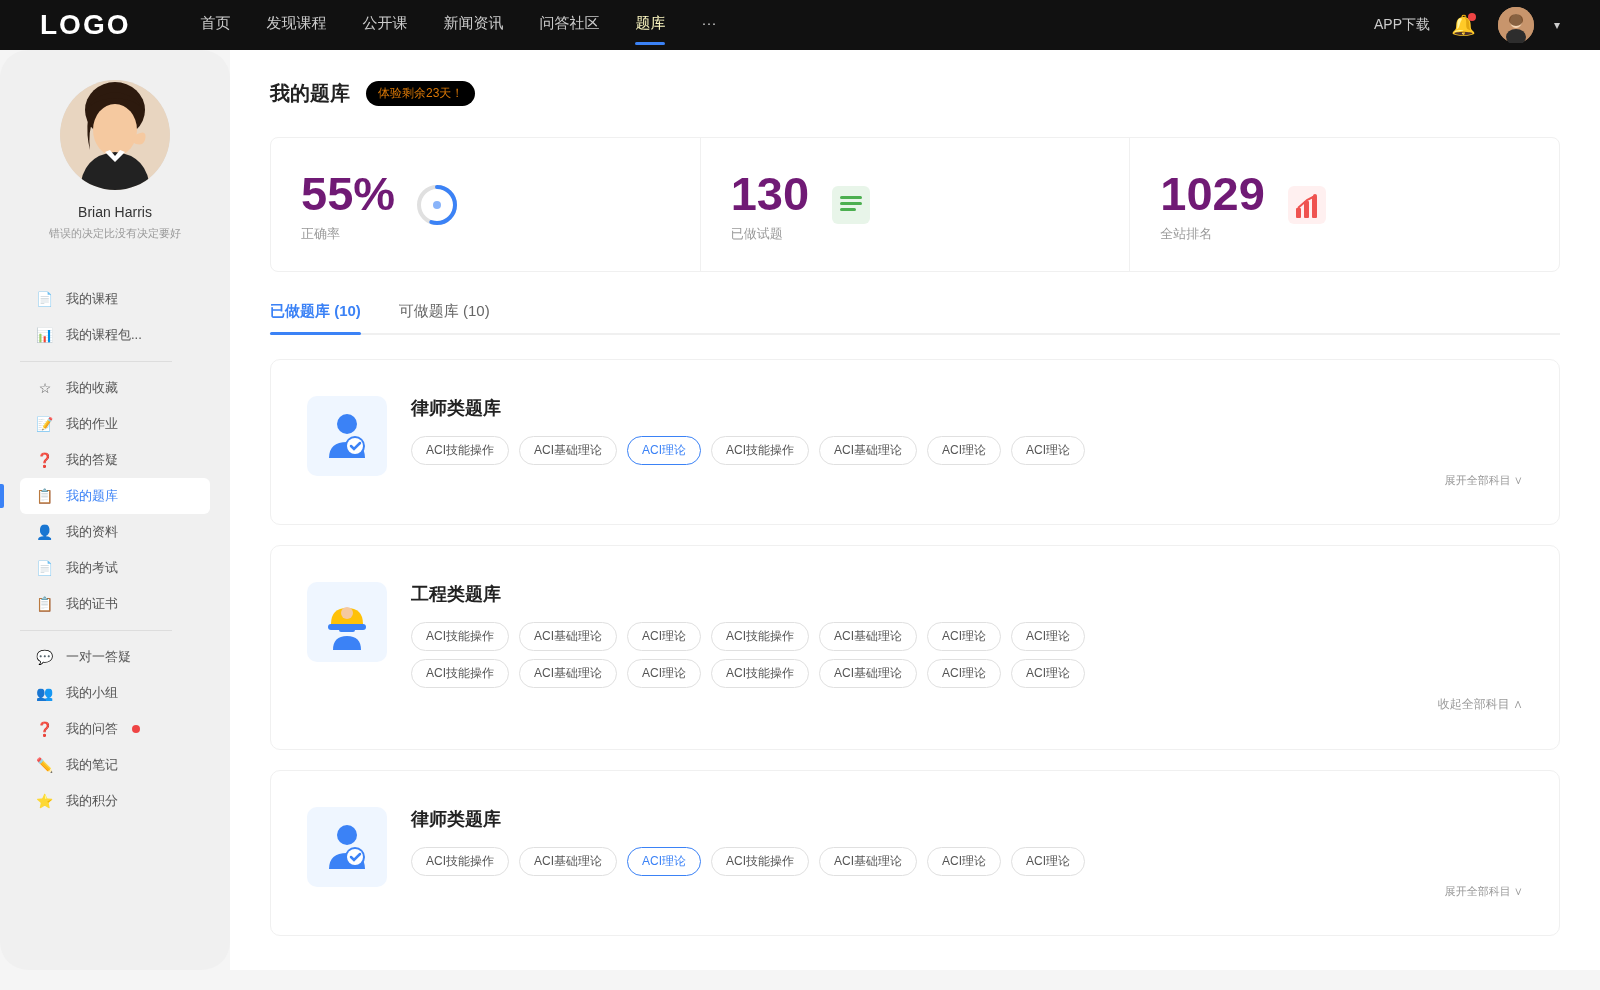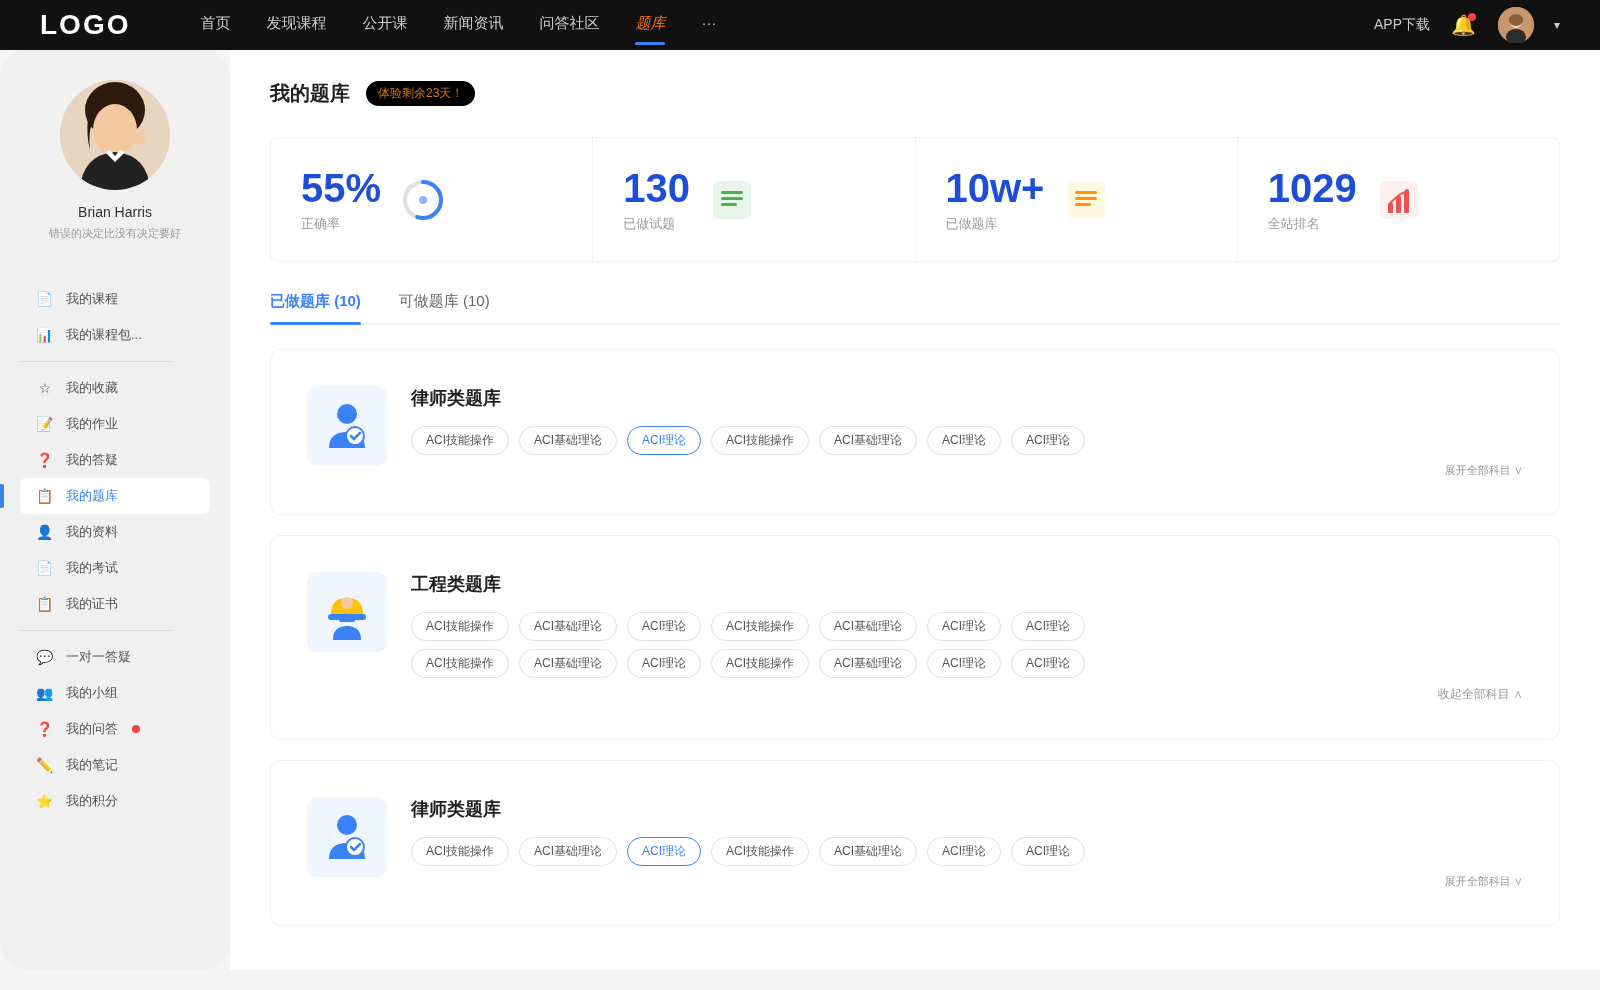--- a/index.html
+++ b/index.html
@@ -27,22 +27,21 @@
       flex: 1;
     }
     .nav-item {
       font-size: 15px;
       cursor: pointer;
       color: #ccc;
       position: relative;
       padding-bottom: 4px;
     }
     .nav-item.active {
-      color: #f97316;
-      font-style: italic;
+      color: #fef9c3;
     }
     .nav-item.active::after {
       content: '';
       position: absolute;
       bottom: -8px;
       left: 0; right: 0;
       height: 3px;
       background: #3b82f6;
       border-radius: 2px;
     }
@@ -228,23 +227,23 @@
       padding: 28px 30px;
       display: flex;
       align-items: center;
       gap: 20px;
       border-right: 1px solid #f0f0f0;
     }
     .stat-item:last-child {
       border-right: none;
     }
     .stat-value {
-      font-size: 40px;
+      font-size: 47px;
       font-weight: 700;
-      color: #1d4ed8;
+      color: #701a75;
     }
     .stat-label {
       font-size: 13px;
       color: #999;
       margin-top: 4px;
     }
     .stat-icon {
       width: 44px;
       height: 44px;
       display: flex;
@@ -494,34 +493,20 @@
         <div class="stat-icon">
           <svg width="38" height="38" viewBox="0 0 38 38">
             <rect width="38" height="38" rx="6" fill="#e8f5e9"></rect>
             <rect x="8" y="10" width="22" height="3" rx="1.5" fill="#4caf50"></rect>
             <rect x="8" y="16" width="22" height="3" rx="1.5" fill="#4caf50"></rect>
             <rect x="8" y="22" width="16" height="3" rx="1.5" fill="#4caf50"></rect>
           </svg>
         </div>
       </div>
 
-      <div class="stat-item">
-        <div>
-          <div class="stat-value">10w+</div>
-          <div class="stat-label">已做题库</div>
-        </div>
-        <div class="stat-icon">
-          <svg width="38" height="38" viewBox="0 0 38 38">
-            <rect width="38" height="38" rx="6" fill="#fff8e1"></rect>
-            <rect x="8" y="10" width="22" height="3" rx="1.5" fill="#ff9800"></rect>
-            <rect x="8" y="16" width="22" height="3" rx="1.5" fill="#ff9800"></rect>
-            <rect x="8" y="22" width="16" height="3" rx="1.5" fill="#ff9800"></rect>
-          </svg>
-        </div>
-      </div>
 
       <div class="stat-item">
         <div>
           <div class="stat-value">1029</div>
           <div class="stat-label">全站排名</div>
         </div>
         <div class="stat-icon">
           <svg width="38" height="38" viewBox="0 0 38 38">
             <rect width="38" height="38" rx="6" fill="#fff0f0"></rect>
             <rect x="8" y="22" width="5" height="10" rx="1" fill="#ef5350"></rect>

